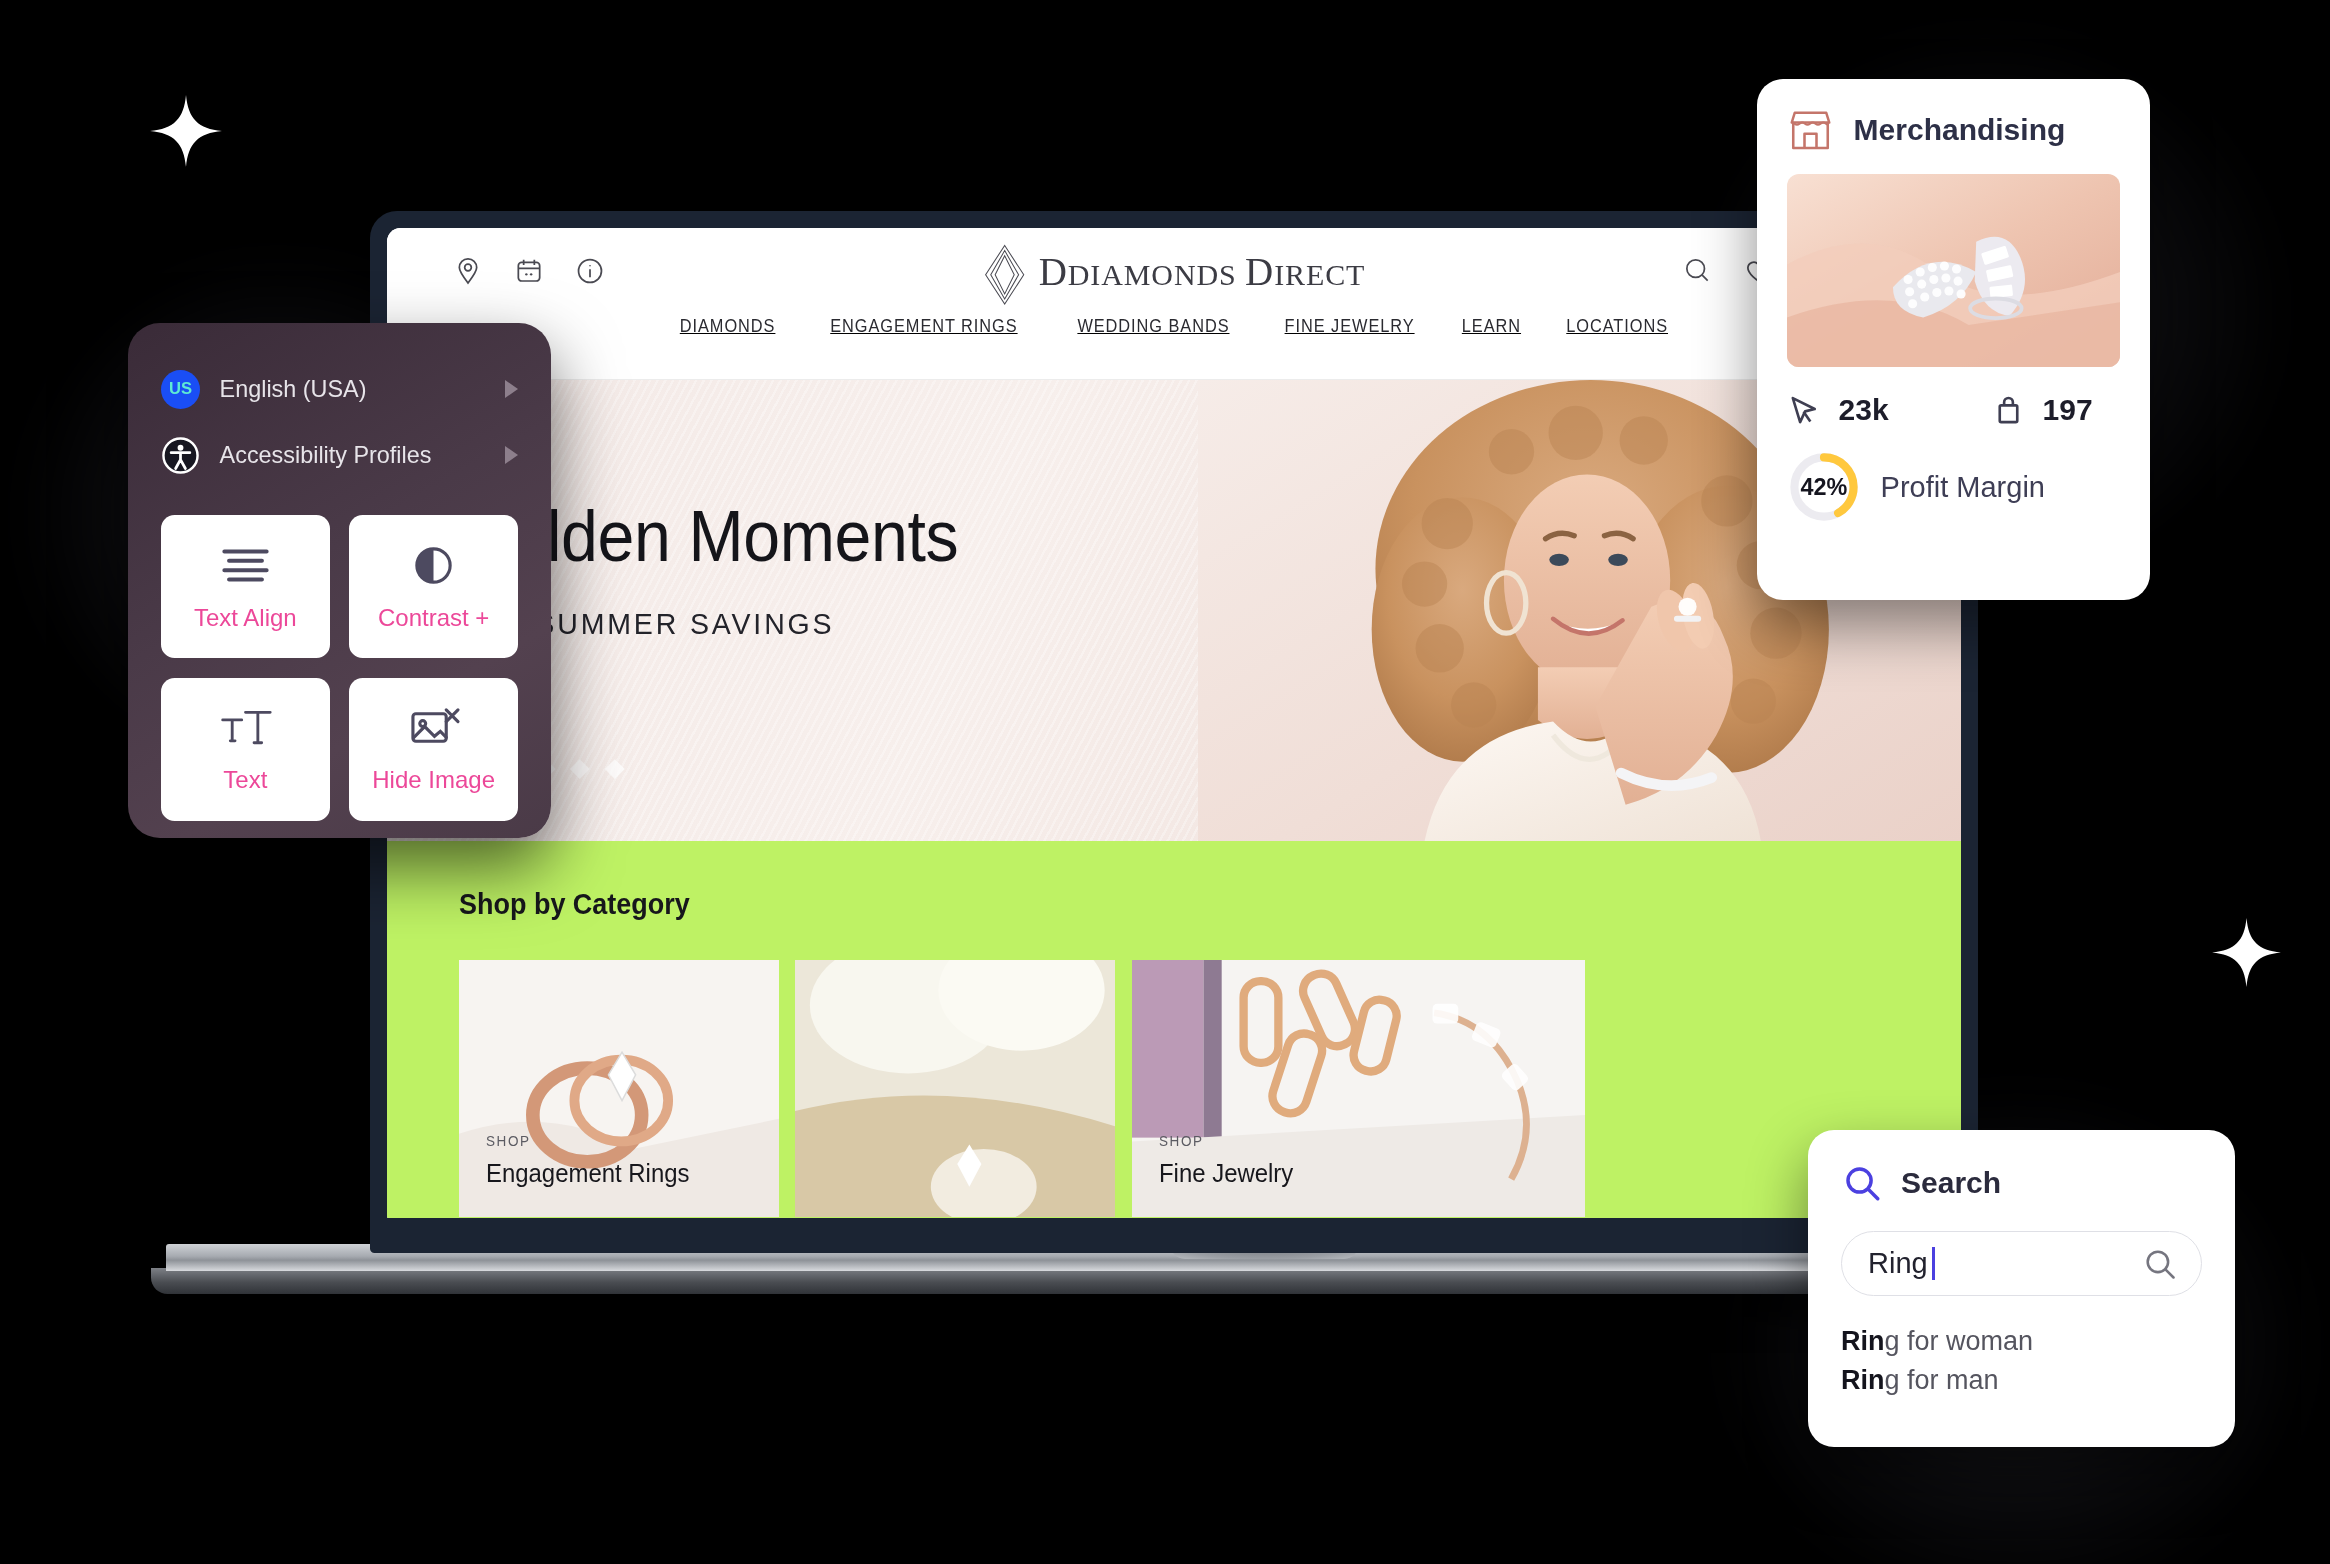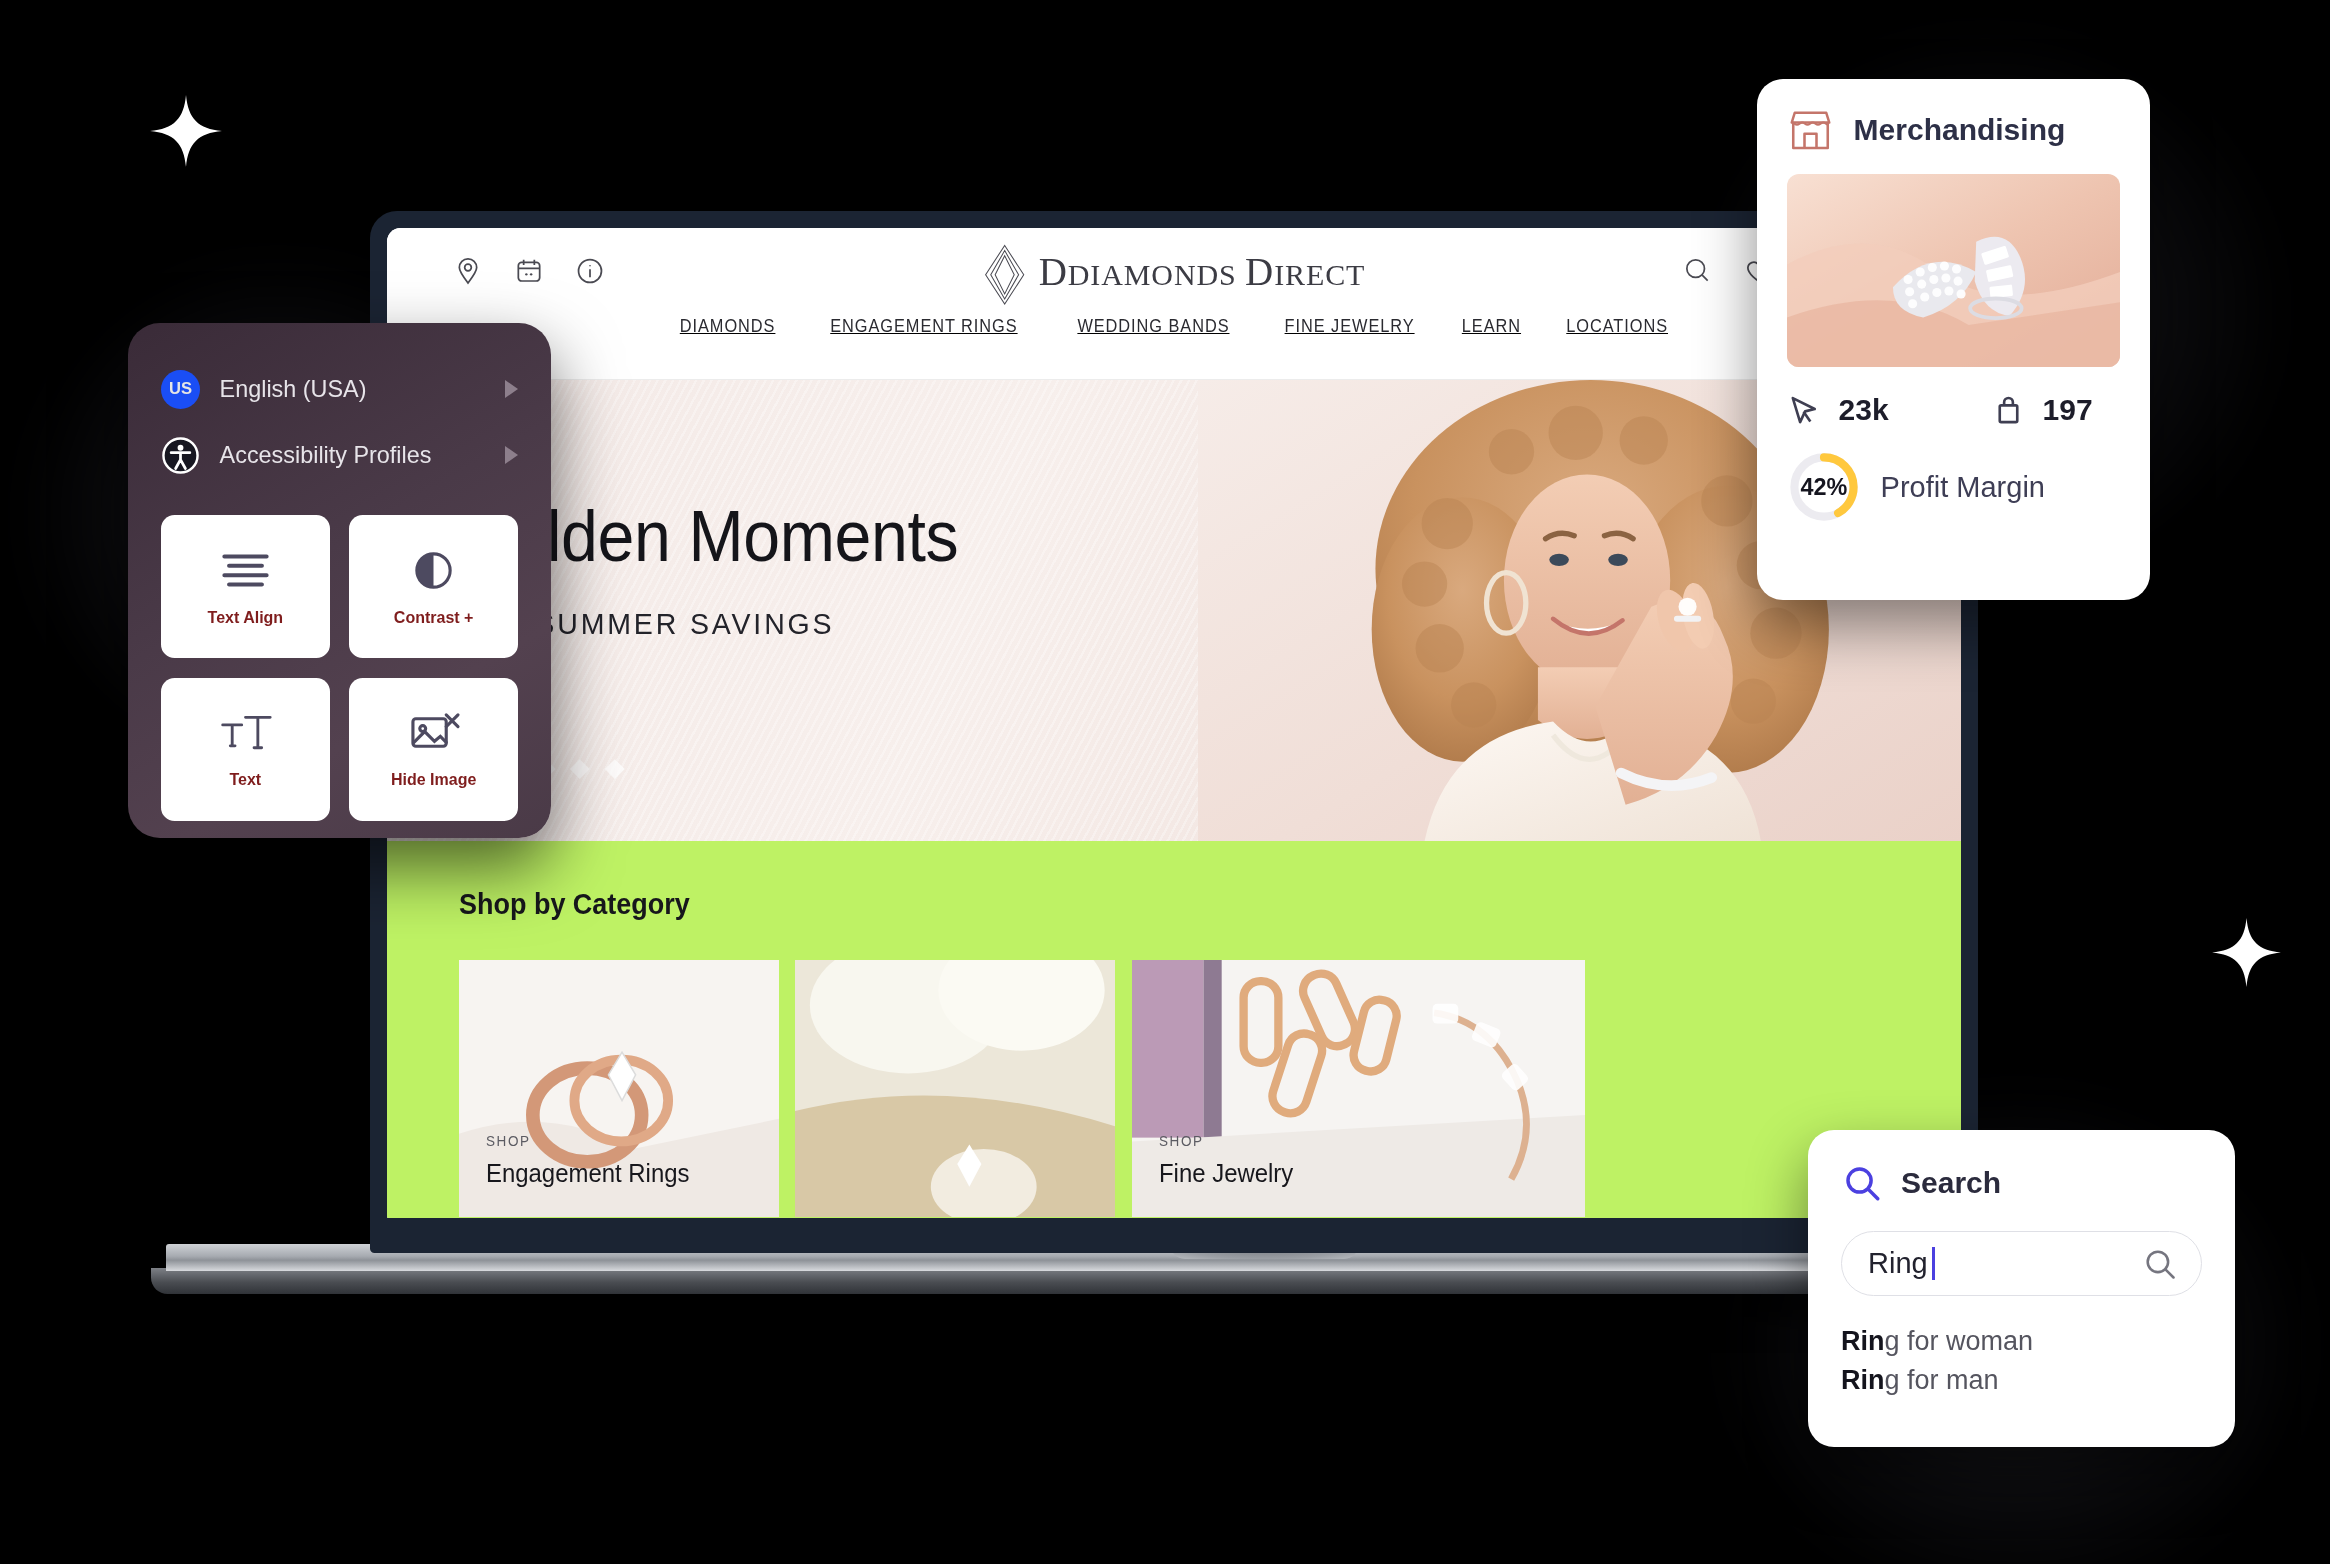--- a/index.html
+++ b/index.html
@@ -116,38 +116,38 @@
     position:absolute; left:128px; top:323px; width:423px; height:515px;
     border-radius:32px;
     background:linear-gradient(150deg,#3a2b38 0%, #4a3a48 45%, #53414f 72%, #4a3a47 100%);
     box-shadow:0 30px 68px rgba(0,0,0,.6);
     padding:39px 33px 35px 33px;
   }
   .a11y-row{ display:flex; align-items:center; gap:19.6px; height:54px; cursor:pointer; }
   .a11y-row + .a11y-row{ margin-top:12px; }
   .us-badge{
     width:39px; height:39px; border-radius:50%; background:#1a4ef5;
-    color:#e5e5e5; font-size:16.6px; font-weight:700; display:flex; align-items:center; justify-content:center;
+    color:#5eead4; font-size:16.6px; font-weight:700; display:flex; align-items:center; justify-content:center;
     flex:0 0 auto;
   }
   .a11y-ico{ width:39px; height:39px; flex:0 0 auto; }
   .a11y-ico svg{ width:100%; height:100%; display:block; }
   .a11y-label{ font-size:23.4px; color:#e7e4e9; font-weight:500; flex:1; }
   .chev{ width:0; height:0; border-left:13px solid #8d7f8c; border-top:9px solid transparent;
          border-bottom:9px solid transparent; }
 
   .a11y-grid{ margin-top:33px; display:grid; grid-template-columns:1fr 1fr; gap:19.6px; }
   .a11y-tile{
     background:#fff; border-radius:13.6px; height:143px;
     display:flex; flex-direction:column; align-items:center; justify-content:center; gap:15px;
     cursor:pointer;
   }
   .tile-ico{ width:57px; height:47px; color:#4d4a60; }
   .tile-ico svg{ width:100%; height:100%; display:block; }
-  .tile-label{ font-size:16px; color:#7f1d1d; font-weight:700; }
+  .tile-label{ font-size:24px; color:#ec4899; font-weight:400; }
 
   
   #merch {
     position:absolute; left:1757px; top:79px; width:393px; height:521px;
     background:#fff; border-radius:26px; padding:30px 30px 27px 30px;
     box-shadow:0 26px 60px rgba(0,0,0,.45);
   }
   .merch-head{ display:flex; align-items:center; gap:19.6px; }
   .store-ico{ width:47px; height:42px; color:#c4756a; }
   .store-ico svg{width:100%;height:100%;display:block;}

